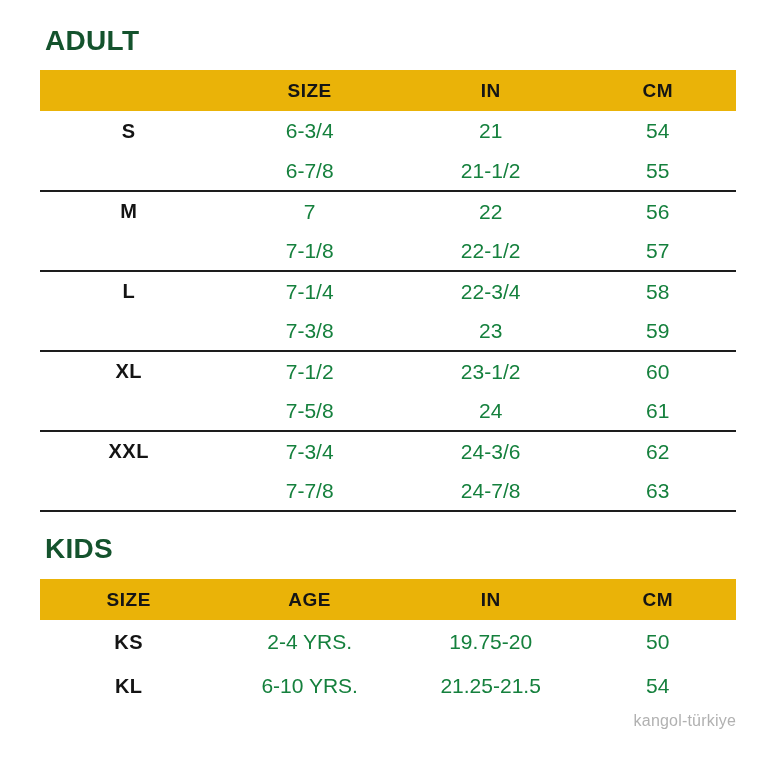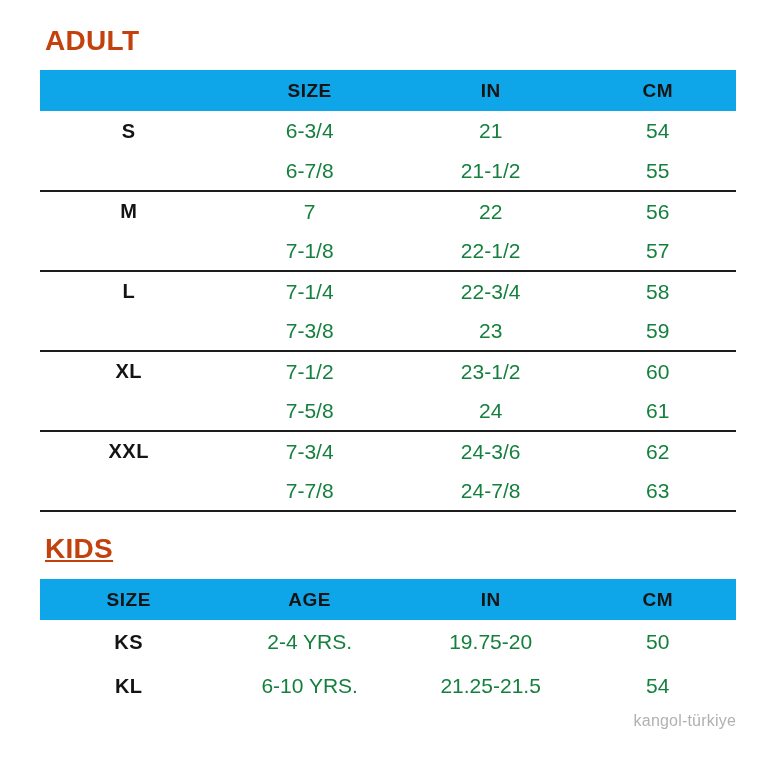--- a/index.html
+++ b/index.html
@@ -8,41 +8,41 @@
     height: 776px;
     box-sizing: border-box;
     padding: 0 40px;
     background: #ffffff;
     font-family: "Liberation Sans", sans-serif;
     overflow: hidden;
   }
   .section-title {
     font-size: 28px;
     font-weight: 800;
-    color: #c2410c;
+    color: #14532d;
     letter-spacing: 0.3px;
     line-height: 1;
     margin: 0;
     padding-left: 5px;
   }
   .adult-title { padding-top: 27px; padding-bottom: 15px; }
-  .kids-title  { padding-top: 23px; padding-bottom: 16px; text-decoration: underline; }
+  .kids-title  { padding-top: 23px; padding-bottom: 16px; }
 
   table {
     width: 100%;
     border-collapse: collapse;
     table-layout: fixed;
   }
   col.c0 { width: 25.5%; }
   col.c1 { width: 26.5%; }
   col.c2 { width: 25.5%; }
   col.c3 { width: 22.5%; }
 
   thead tr {
-    background: #0ea5e9;
+    background: #eab308;
     height: 41px;
   }
   th {
     font-size: 19px;
     font-weight: 800;
     color: #151515;
     letter-spacing: 0.5px;
     text-align: center;
     padding: 0;
   }

